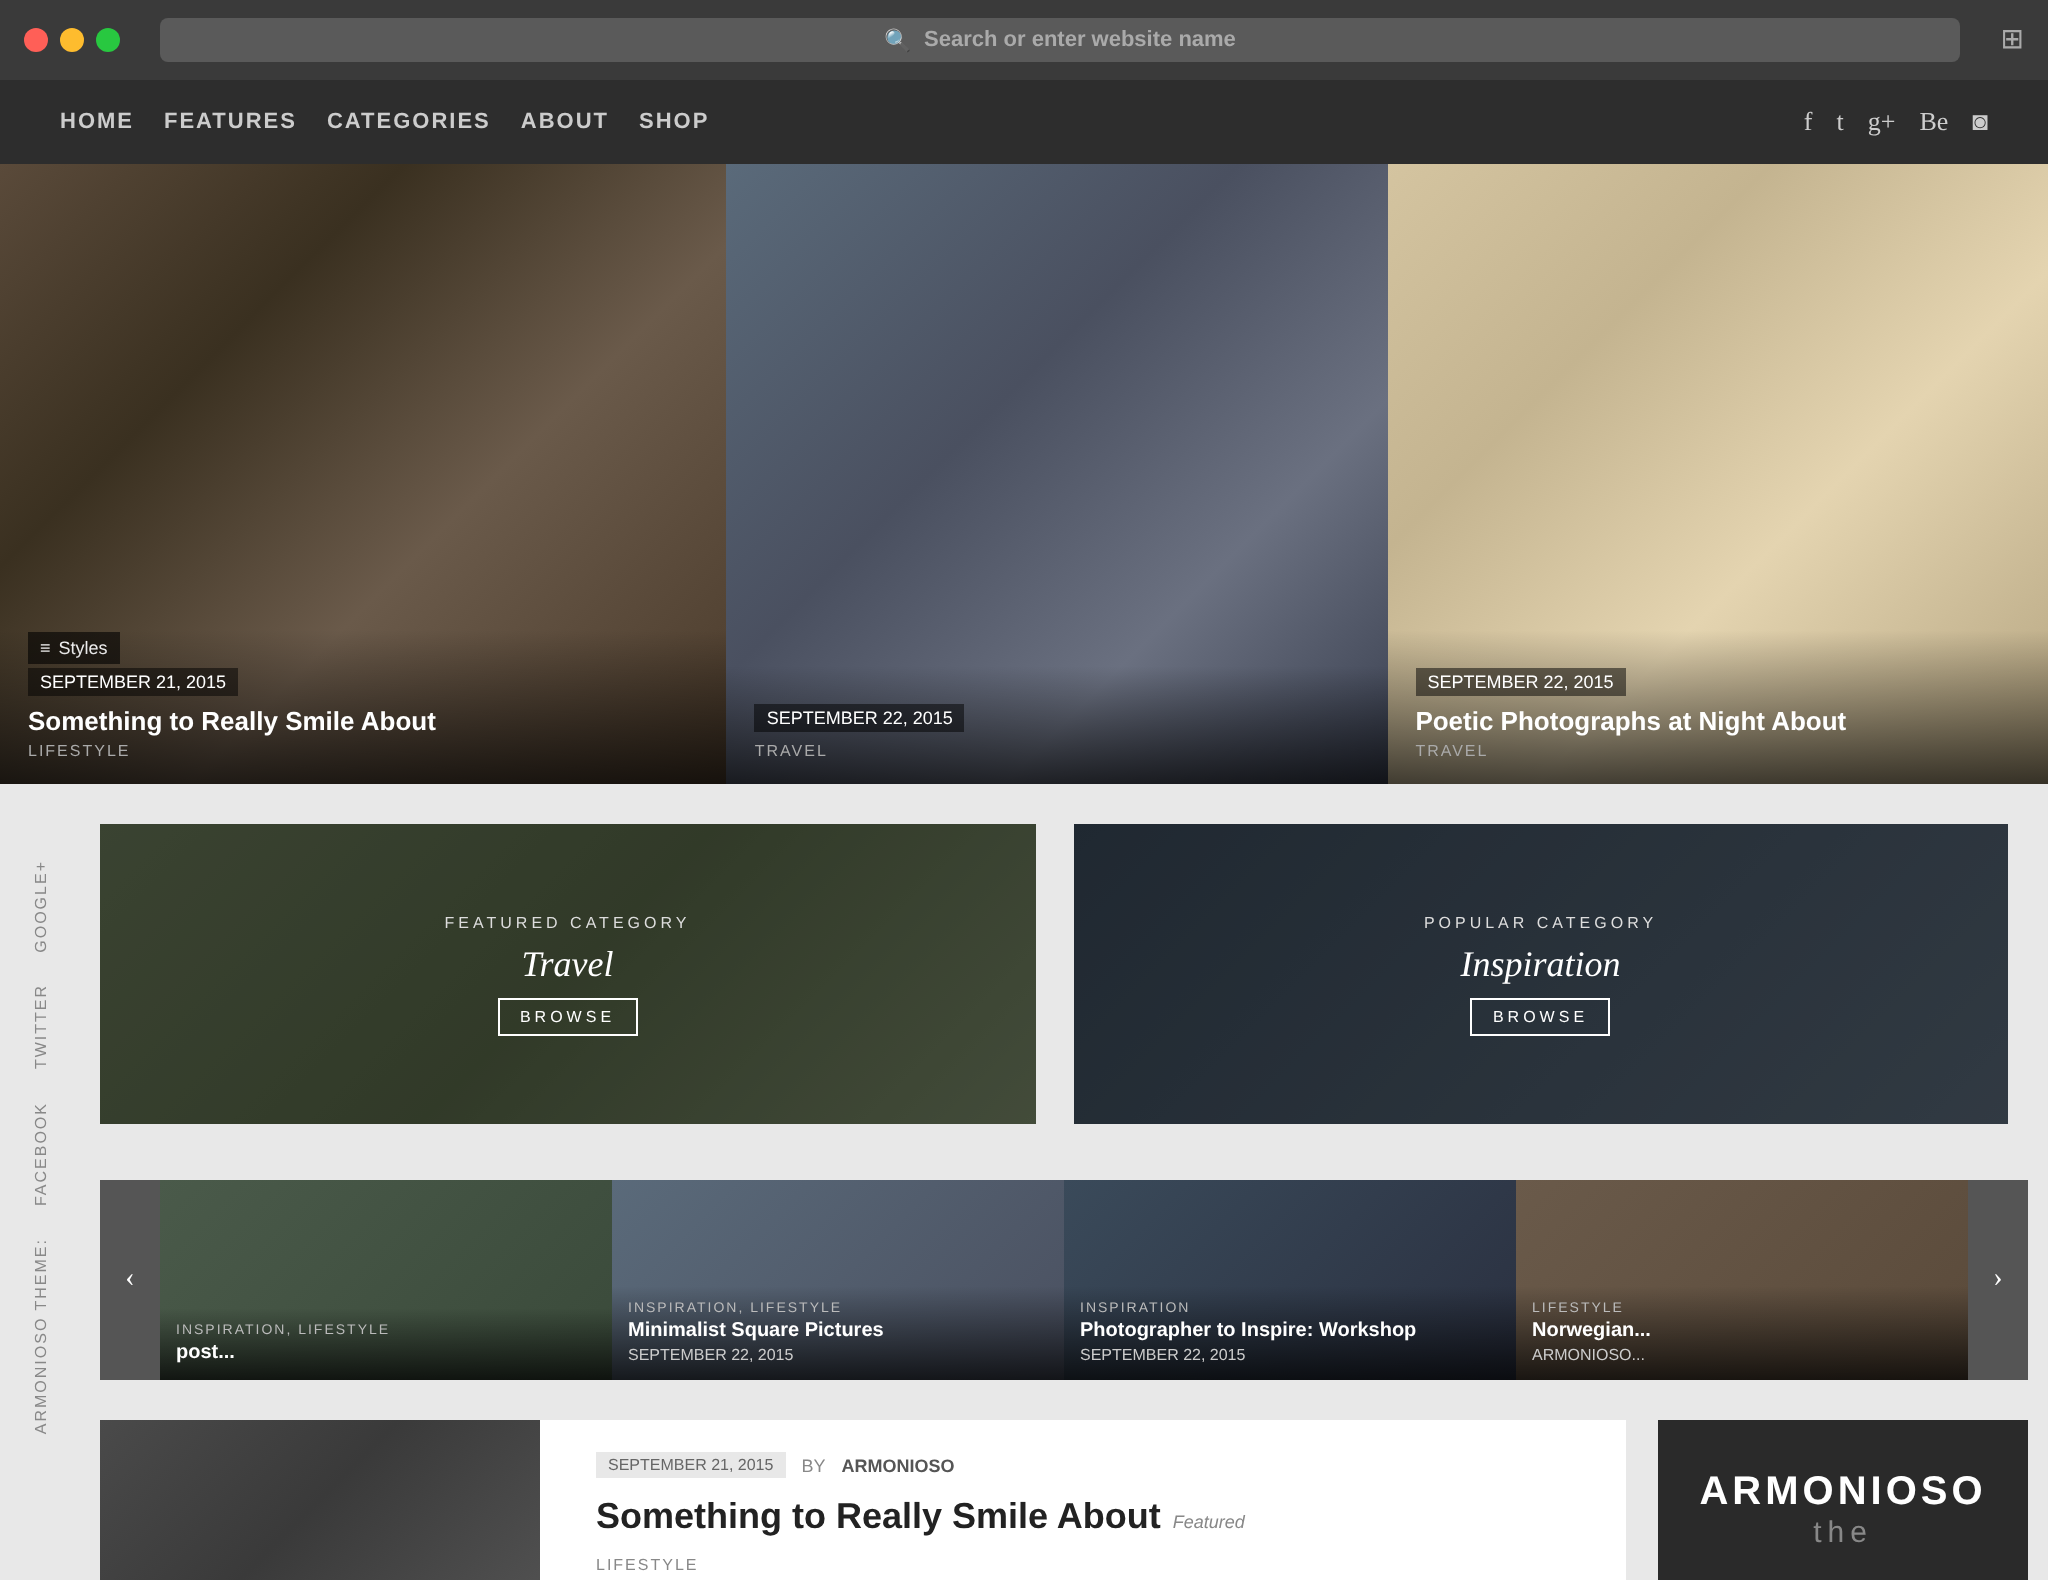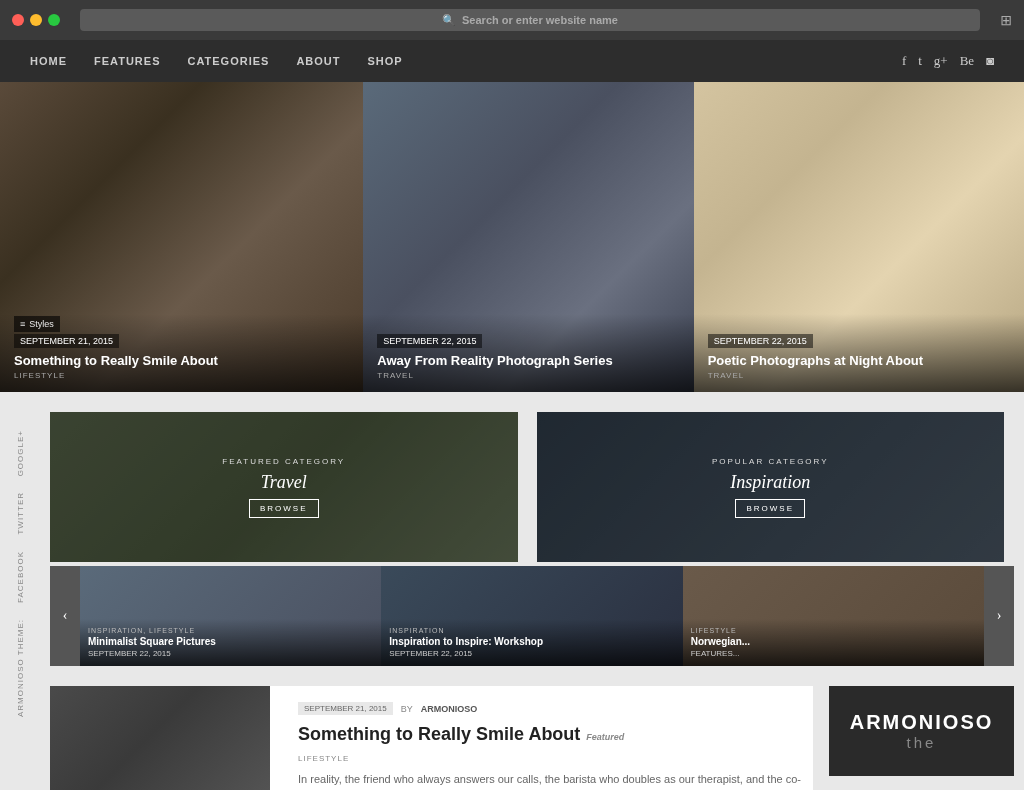--- a/index.html
+++ b/index.html
@@ -38,21 +38,21 @@
 
     
     .nav {
       background: #2d2d2d;
       height: 42px;
       display: flex;
       align-items: center;
       justify-content: space-between;
       padding: 0 30px;
     }
-    .nav-links { display: flex; gap: 27px; }
+    .nav-links { display: flex; gap: 15px; }
     .nav-link { color: #ccc; font-size: 11px; font-family: sans-serif; font-weight: 600; letter-spacing: 1px; text-transform: uppercase; cursor: pointer; }
     .nav-social { display: flex; gap: 12px; }
     .social-icon { color: #ccc; font-size: 13px; cursor: pointer; }
 
     
     .hero { display: flex; height: 310px; }
     .hero-item { position: relative; flex: 1; overflow: hidden; }
     .hero-item-large { flex: 1.1; }
     .hero-bg {
       width: 100%; height: 100%;
@@ -116,21 +116,21 @@
       font-family: sans-serif;
       color: #888;
       letter-spacing: 1px;
       padding: 8px 2px;
     }
 
     
     .category-grid {
       display: flex;
       gap: 19px;
-      padding: 0 20px 4px 10px;
+      padding: 0 20px 28px 10px;
       flex: 1;
     }
     .cat-box {
       flex: 1;
       height: 150px;
       position: relative;
       overflow: hidden;
       cursor: pointer;
     }
     .cat-bg {
@@ -230,21 +230,21 @@
     .blog-date-badge {
       background: #e8e8e8;
       color: #666;
       font-size: 8px;
       font-family: sans-serif;
       padding: 2px 6px;
     }
     .blog-by { color: #888; font-size: 9px; font-family: sans-serif; }
     .blog-author { color: #555; font-size: 9px; font-family: sans-serif; font-weight: 600; }
     .blog-title { font-size: 18px; font-family: sans-serif; font-weight: 700; color: #222; margin-bottom: 4px; line-height: 1.3; }
-    .blog-featured { color: #888; font-size: 9px; font-family: sans-serif; font-style: italic; font-weight: bold; }
+    .blog-featured { color: #888; font-size: 9px; font-family: sans-serif; font-style: italic; }
     .blog-lifestyle { color: #888; font-size: 8px; font-family: sans-serif; letter-spacing: 1px; text-transform: uppercase; margin: 4px 0 8px; }
     .blog-excerpt { color: #666; font-size: 11px; font-family: sans-serif; line-height: 1.6; }
 
     
     .blog-sidebar { display: flex; flex-direction: column; gap: 8px; width: 185px; flex-shrink: 0; }
     .sidebar-logo {
       background: #2a2a2a;
       padding: 20px;
       display: flex;
       flex-direction: column;
@@ -300,21 +300,20 @@
       <div class="hero-overlay">
         <div class="hero-date">SEPTEMBER 21, 2015</div>
         <div class="hero-title">Something to Really Smile About</div>
         <div class="hero-category">LIFESTYLE</div>
       </div>
     </div>
     <div class="hero-item">
       <div class="hero-bg hero-img-2"></div>
       <div class="hero-overlay">
         <div class="hero-date">SEPTEMBER 22, 2015</div>
-        <div class="hero-title">Away From Reality Photograph Series</div>
         <div class="hero-category">TRAVEL</div>
       </div>
     </div>
     <div class="hero-item">
       <div class="hero-bg hero-img-3"></div>
       <div class="hero-overlay">
         <div class="hero-date">SEPTEMBER 22, 2015</div>
         <div class="hero-title">Poetic Photographs at Night About</div>
         <div class="hero-category">TRAVEL</div>
       </div>
@@ -353,39 +352,45 @@
             </div>
           </div>
 
 
 
         </div>
 
         <div class="slider-section">
           <div class="slider-arrow">‹</div>
           <div class="slider-items">
+            <div class="slider-item slider-img-1">
+              <div class="slider-overlay">
+                <div class="slider-cat">INSPIRATION, LIFESTYLE</div>
+                <div class="slider-title">post...</div>
+              </div>
+            </div>
             <div class="slider-item slider-img-2">
               <div class="slider-overlay">
                 <div class="slider-cat">INSPIRATION, LIFESTYLE</div>
                 <div class="slider-title">Minimalist Square Pictures</div>
                 <div class="slider-date">SEPTEMBER 22, 2015</div>
               </div>
             </div>
             <div class="slider-item slider-img-3">
               <div class="slider-overlay">
                 <div class="slider-cat">INSPIRATION</div>
-                <div class="slider-title">Inspiration to Inspire: Workshop</div>
+                <div class="slider-title">Photographer to Inspire: Workshop</div>
                 <div class="slider-date">SEPTEMBER 22, 2015</div>
               </div>
             </div>
             <div class="slider-item slider-img-4">
               <div class="slider-overlay">
                 <div class="slider-cat">LIFESTYLE</div>
                 <div class="slider-title">Norwegian...</div>
-                <div class="slider-date">FEATURES...</div>
+                <div class="slider-date">ARMONIOSO...</div>
               </div>
             </div>
           </div>
           <div class="slider-arrow">›</div>
         </div>
 
         <div class="blog-section">
           <div class="blog-post-main">
             <div class="blog-img"></div>
             <div class="blog-content">

